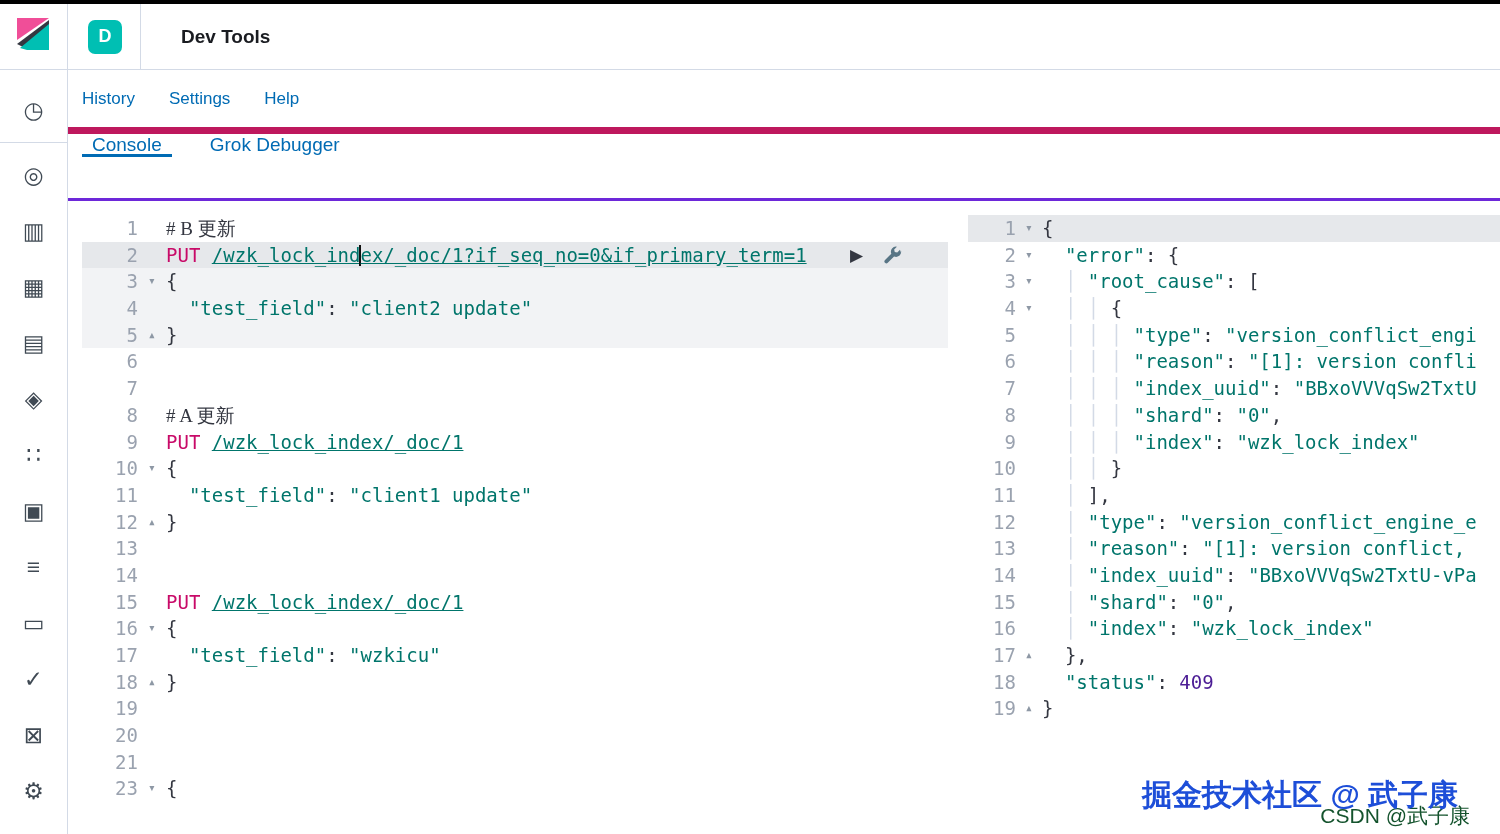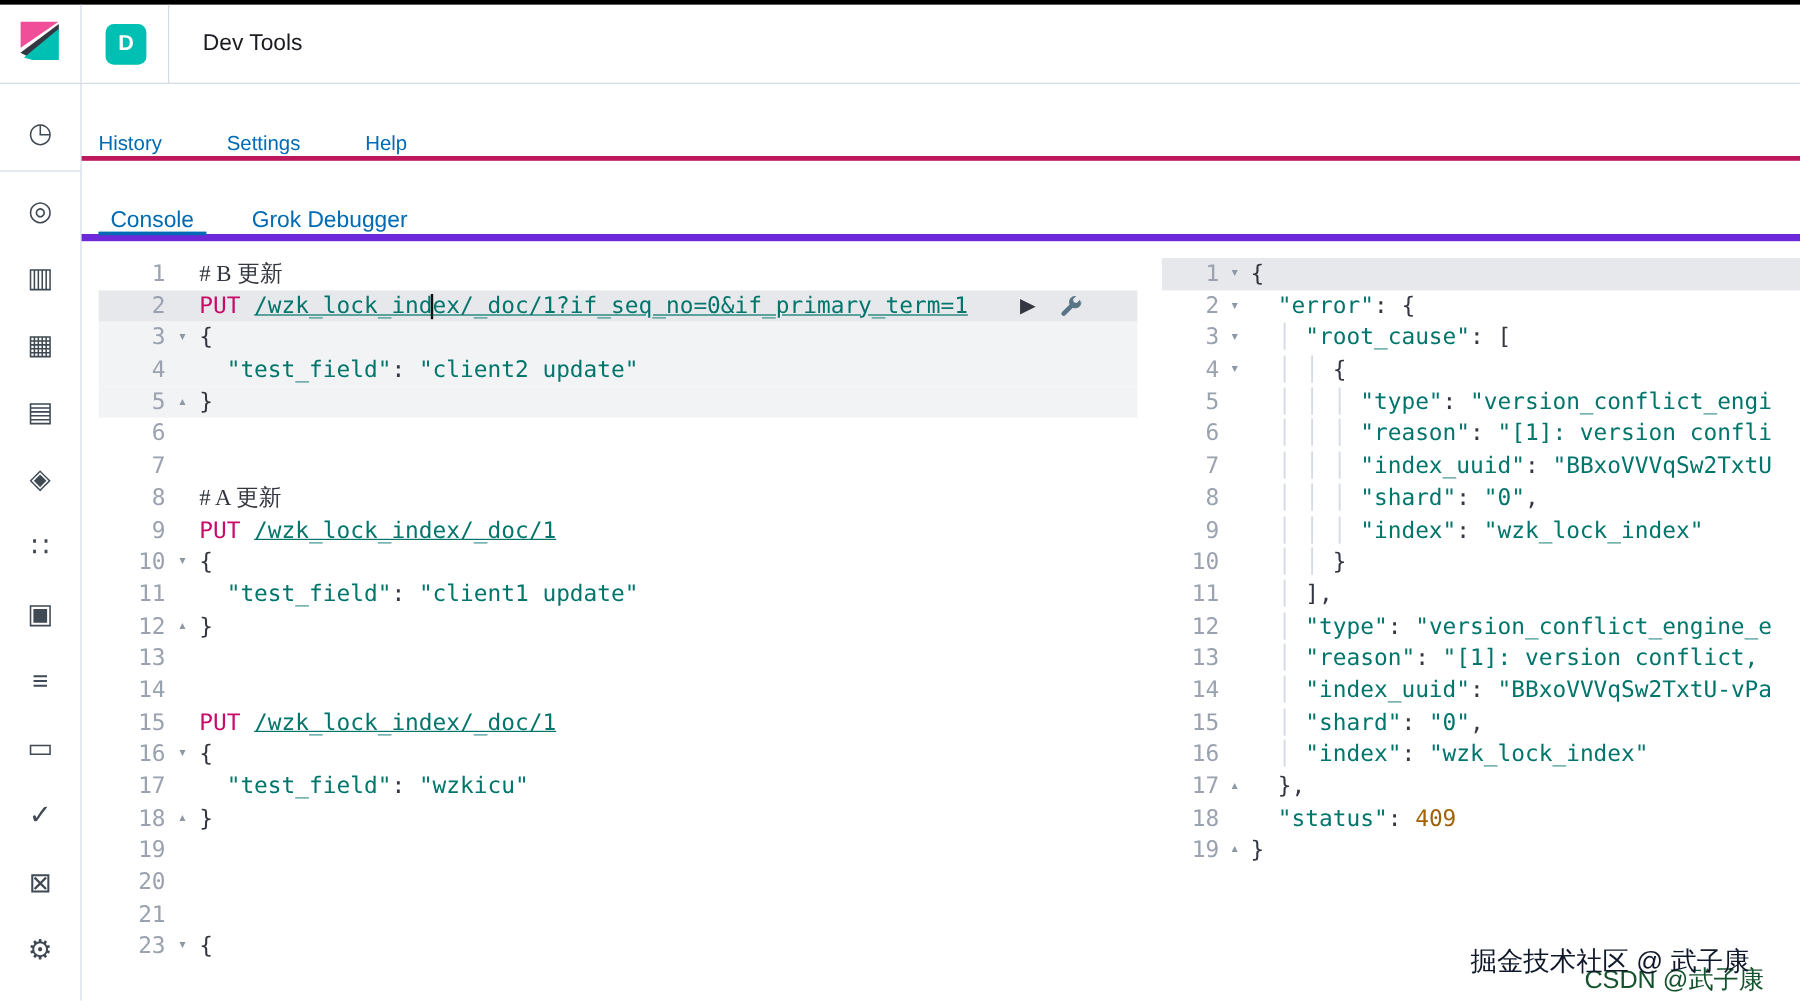--- a/index.html
+++ b/index.html
@@ -9,36 +9,36 @@
 
   .top-strip { height:4px; background:#000; }
 
   
   .app-header { height:66px; border-bottom:1px solid #D3DAE6; display:flex; align-items:stretch; background:#fff; }
   .logo-box { width:68px; border-right:1px solid #D3DAE6; display:flex; align-items:center; justify-content:center; }
   .header-left { display:flex; align-items:center; }
   .space-badge { width:34px; height:34px; margin-left:20px; border-radius:7px; background:#00BFB3;
     color:#fff; font-weight:700; font-size:18px; display:flex; align-items:center; justify-content:center; }
   .vdiv { width:1px; align-self:stretch; background:#D3DAE6; margin-left:18px; }
-  .app-title { margin-left:28px; font-size:19px; font-weight:400; color:#1a1c21; }
+  .app-title { margin-left:40px; font-size:19px; font-weight:700; color:#1a1c21; }
 
   
   .main { display:flex; height:764px; }
   .icon-rail { width:68px; border-right:1px solid #D3DAE6; display:flex; flex-direction:column; align-items:center; padding-top:12px; }
   .rail-icon { height:56px; width:100%; display:flex; align-items:center; justify-content:center;
     color:#404a54; font-size:23px; cursor:pointer; }
   .rail-divider { width:100%; height:1px; background:#D3DAE6; margin:4px 0; }
   .content { flex:1; display:flex; flex-direction:column; min-width:0; }
 
   
-  .subnav { height:64px; border-bottom:4px solid #be185d; display:flex; align-items:flex-end; padding-left:14px; gap:54px; }
+  .subnav { height:64px; border-bottom:7px solid #be185d; display:flex; align-items:center; padding-left:14px; gap:34px; }
   .subnav .navlink { color:#006BB4; font-size:17px; font-weight:500; cursor:pointer; }
 
   
-  .tabbar { height:67px; border-bottom:6px solid #6d28d9; display:flex; align-items:flex-end; padding-left:14px; }
+  .tabbar { height:67px; border-bottom:3px solid #6d28d9; display:flex; align-items:flex-start; padding-left:14px; }
   .tab { display:flex; align-items:center; padding:0 10px; margin-right:28px; font-size:19px; color:#006BB4;
     position:relative; cursor:pointer; }
   .tab.active { font-weight:500; }
   .tab.active::after { content:""; position:absolute; left:0; right:0; bottom:-1px; height:3px; background:#006BB4; }
 
   
   .editors { flex:1; display:flex; min-height:0; padding:14px 0 0 14px; position:relative; }
   .editor-pane { width:866px; overflow:hidden; }
   .splitter { width:20px; }
   .response-pane { flex:1; overflow:hidden; min-width:0; }
@@ -54,32 +54,32 @@
   .fold { flex:0 0 28px; text-align:center; color:#8e98a5; font-size:13px; cursor:pointer; }
   .response-pane .fold { flex:0 0 26px; }
   .cline { flex:1; overflow:hidden; }
 
   .tk-cm  { color:#343741;font-family:Liberation Serif, serif; }
   .tk-mth { color:#C80A68; }
   .tk-url { color:#00756B;text-decoration:underline; }
   .tk-str { color:#00756B; }
   .tk-pn  { color:#343741; }
   .tk-pl  { color:#343741; }
-  .tk-num { color:#a16207; }
+  .tk-num { color:#4c1d95; }
   .tk-guide { color:#d3dae6; }
 
   .caret { display:inline-block; width:2px; height:21px; background:#111; vertical-align:text-bottom; margin:0 -1px; }
 
   .row-actions { position:absolute; right:46px; top:0; height:100%; display:flex; align-items:center; gap:20px; }
   .play-btn { color:#343741; font-size:17px; cursor:pointer; font-family:"DejaVu Sans", sans-serif; }
   .wrench-btn { display:flex; align-items:center; cursor:pointer; }
 
   
   .wm-back { position:absolute; right:30px; bottom:4px; font-size:21px; color:#14532d; z-index:4; pointer-events:none; }
-  .wm-front { position:absolute; right:42px; bottom:18px; font-size:22px; font-weight:400; color:#0f172a; z-index:5; pointer-events:none; }
+  .wm-front { position:absolute; right:42px; bottom:18px; font-size:30px; font-weight:700; color:#1d4ed8; z-index:5; pointer-events:none; }
 </style>
 </head>
 <body>
 
 <div class="page">
   <div class="top-strip"></div>
 
   <div class="app-header">
     <div class="logo-box">
       <svg width="34" height="38" viewBox="0 0 34 38">

